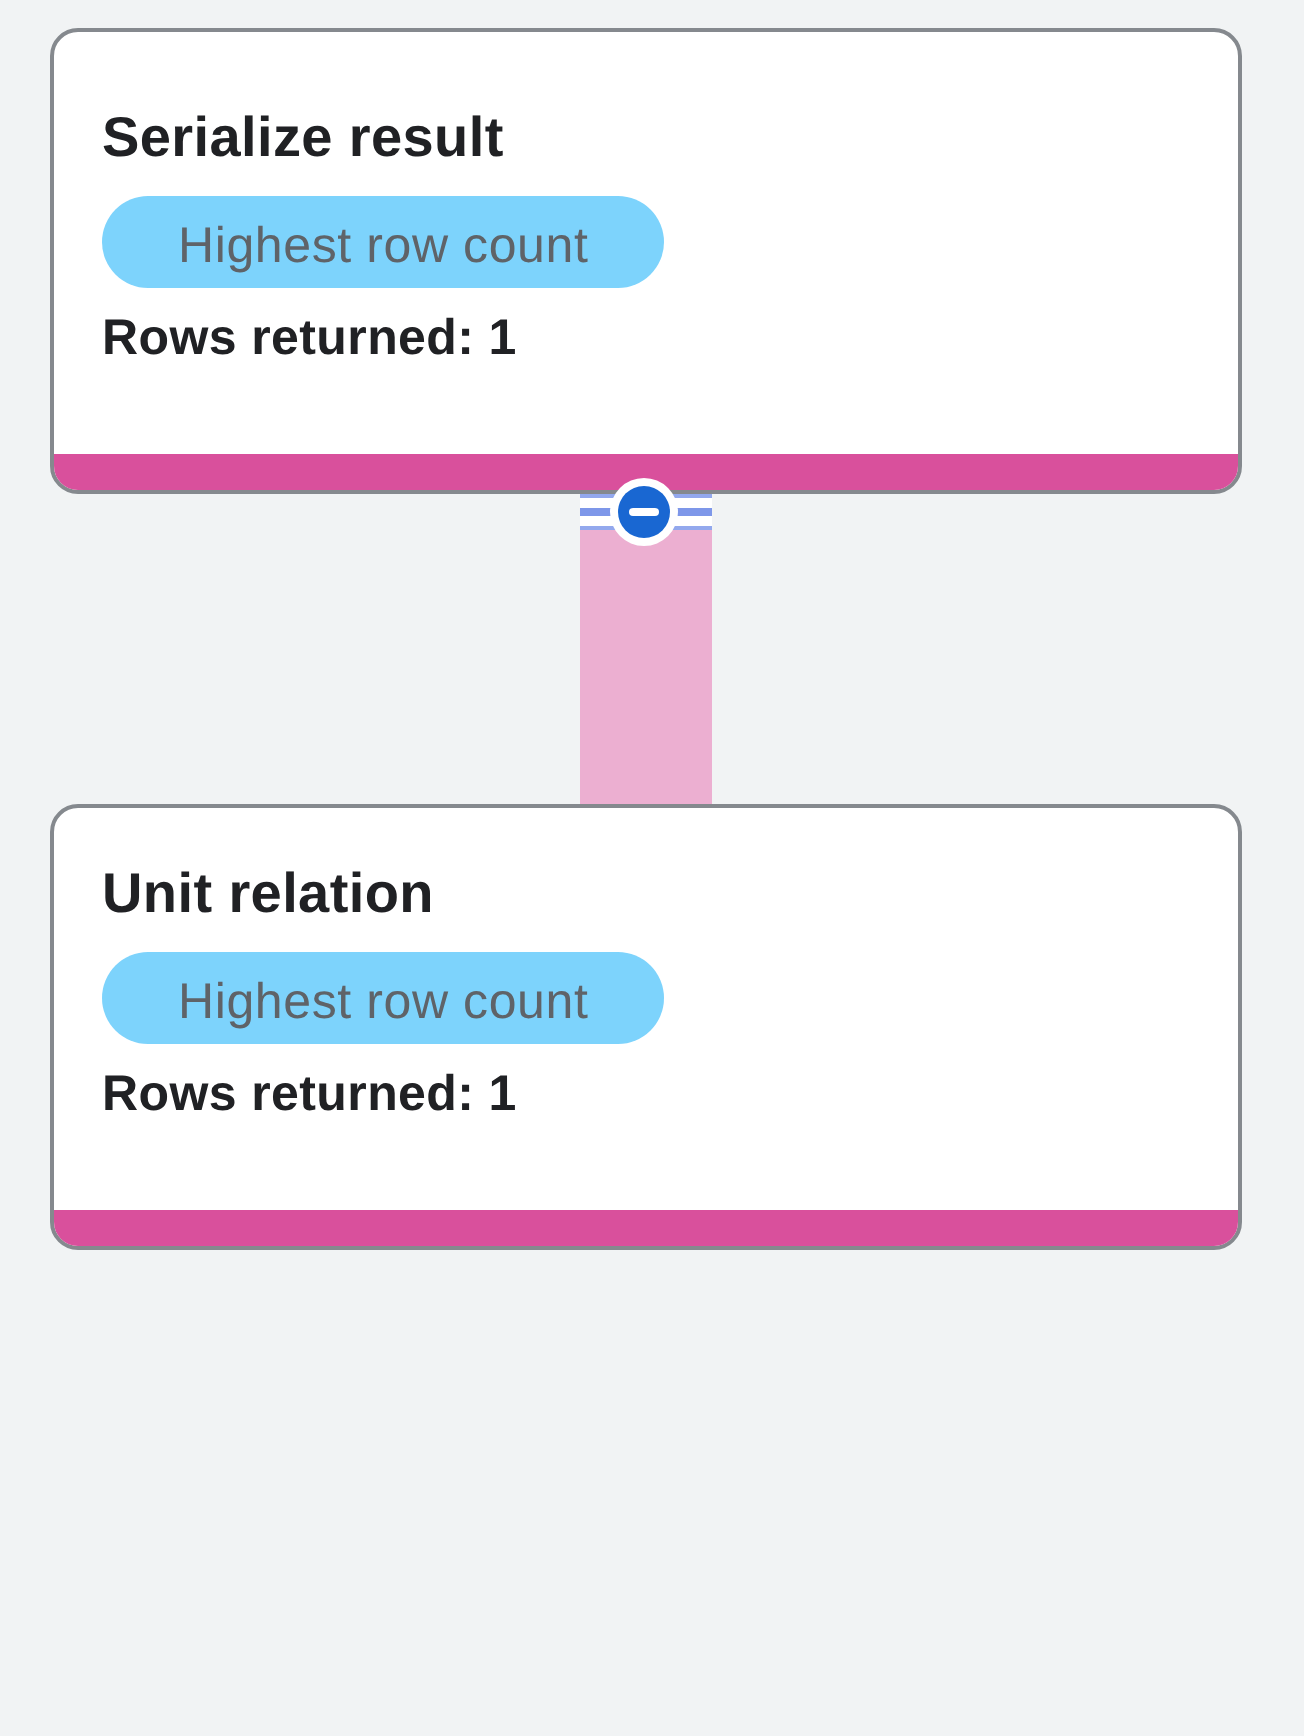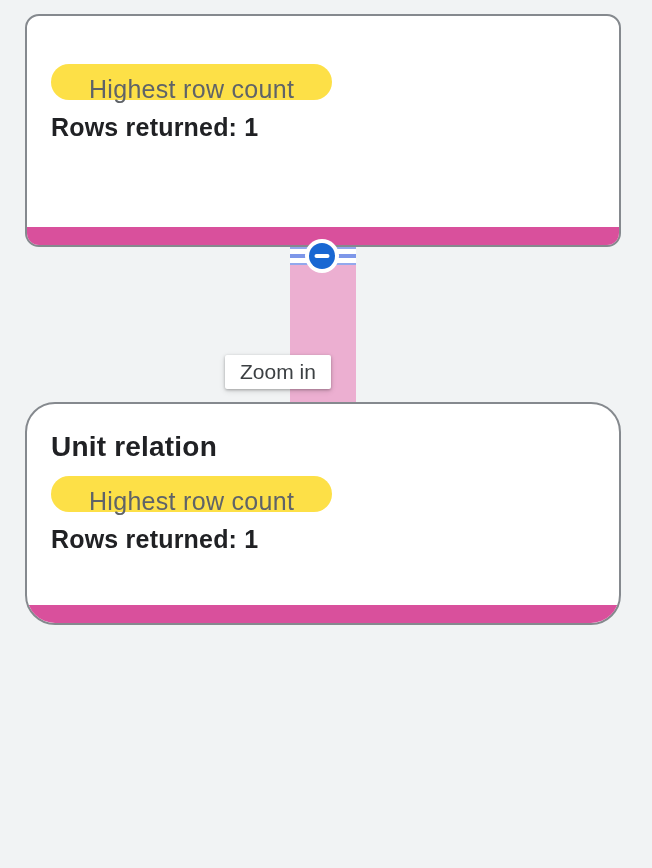--- a/index.html
+++ b/index.html
@@ -21,36 +21,36 @@
     left: 25px;
     width: 596px;
     background: #FFFFFF;
     border: 2px solid #85898E;
     border-radius: 14px;
     overflow: hidden;
     z-index: 2;
     padding-left: 24px;
   }
   .stage-card.card-1 { top: 14px; height: 233px; padding-top: 36px; }
-  .stage-card.card-2 { top: 402px; height: 223px; padding-top: 26px; border-radius: 30px; }
+  .stage-card.card-2 { top: 402px; height: 223px; padding-top: 26px; }
 
   .stage-title {
     font-size: 28px;
     font-weight: 700;
     color: #202124;
     line-height: 1.2;
     letter-spacing: 0.2px;
   }
   .status-badge {
     display: inline-block;
     margin-top: 12px;
-    height: 36px;
+    height: 46px;
     line-height: 50px;
     padding: 0 38px;
-    background: #fde047;
+    background: #7dd3fc;
     border-radius: 25px;
     font-size: 25px;
     color: #5F6368;
     letter-spacing: 0.3px;
   }
   .rows-returned {
     display: block;
     margin-top: 11px;
     font-size: 25px;
     color: #202124;
@@ -130,23 +130,23 @@
 
 <div class="canvas">
 
   <div class="edge-connector"></div>
 
   <div class="collapse-strip"></div>
   <button class="collapse-button">
     <span class="minus-glyph"></span>
   </button>
 
-  <div class="tooltip">Zoom in</div>
 
   <div class="stage-card card-1">
+    <div class="stage-title">Serialize result</div>
     <span class="status-badge">Highest row count</span>
     <span class="rows-returned">Rows returned: 1</span>
     <div class="accent-bar"></div>
   </div>
 
   <div class="stage-card card-2">
     <div class="stage-title">Unit relation</div>
     <span class="status-badge">Highest row count</span>
     <span class="rows-returned">Rows returned: 1</span>
     <div class="accent-bar"></div>

